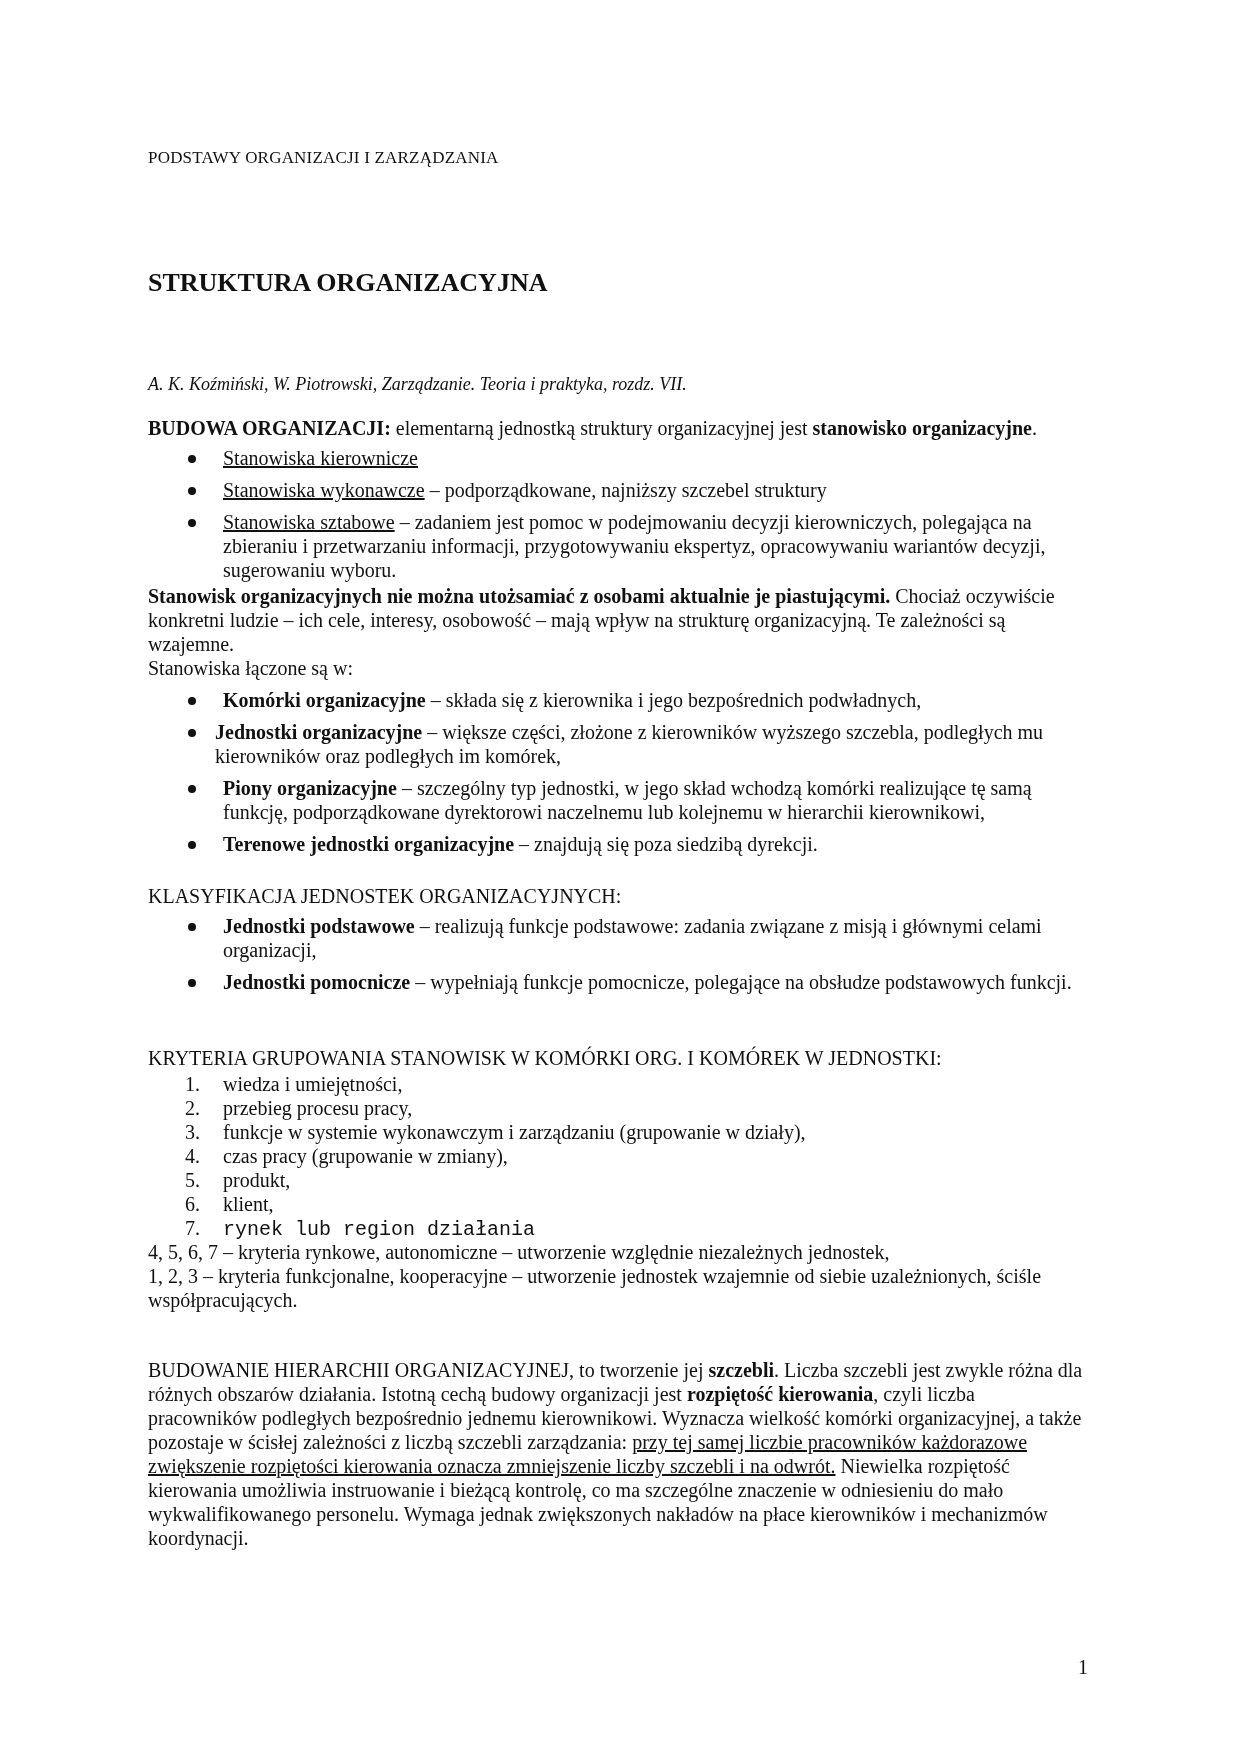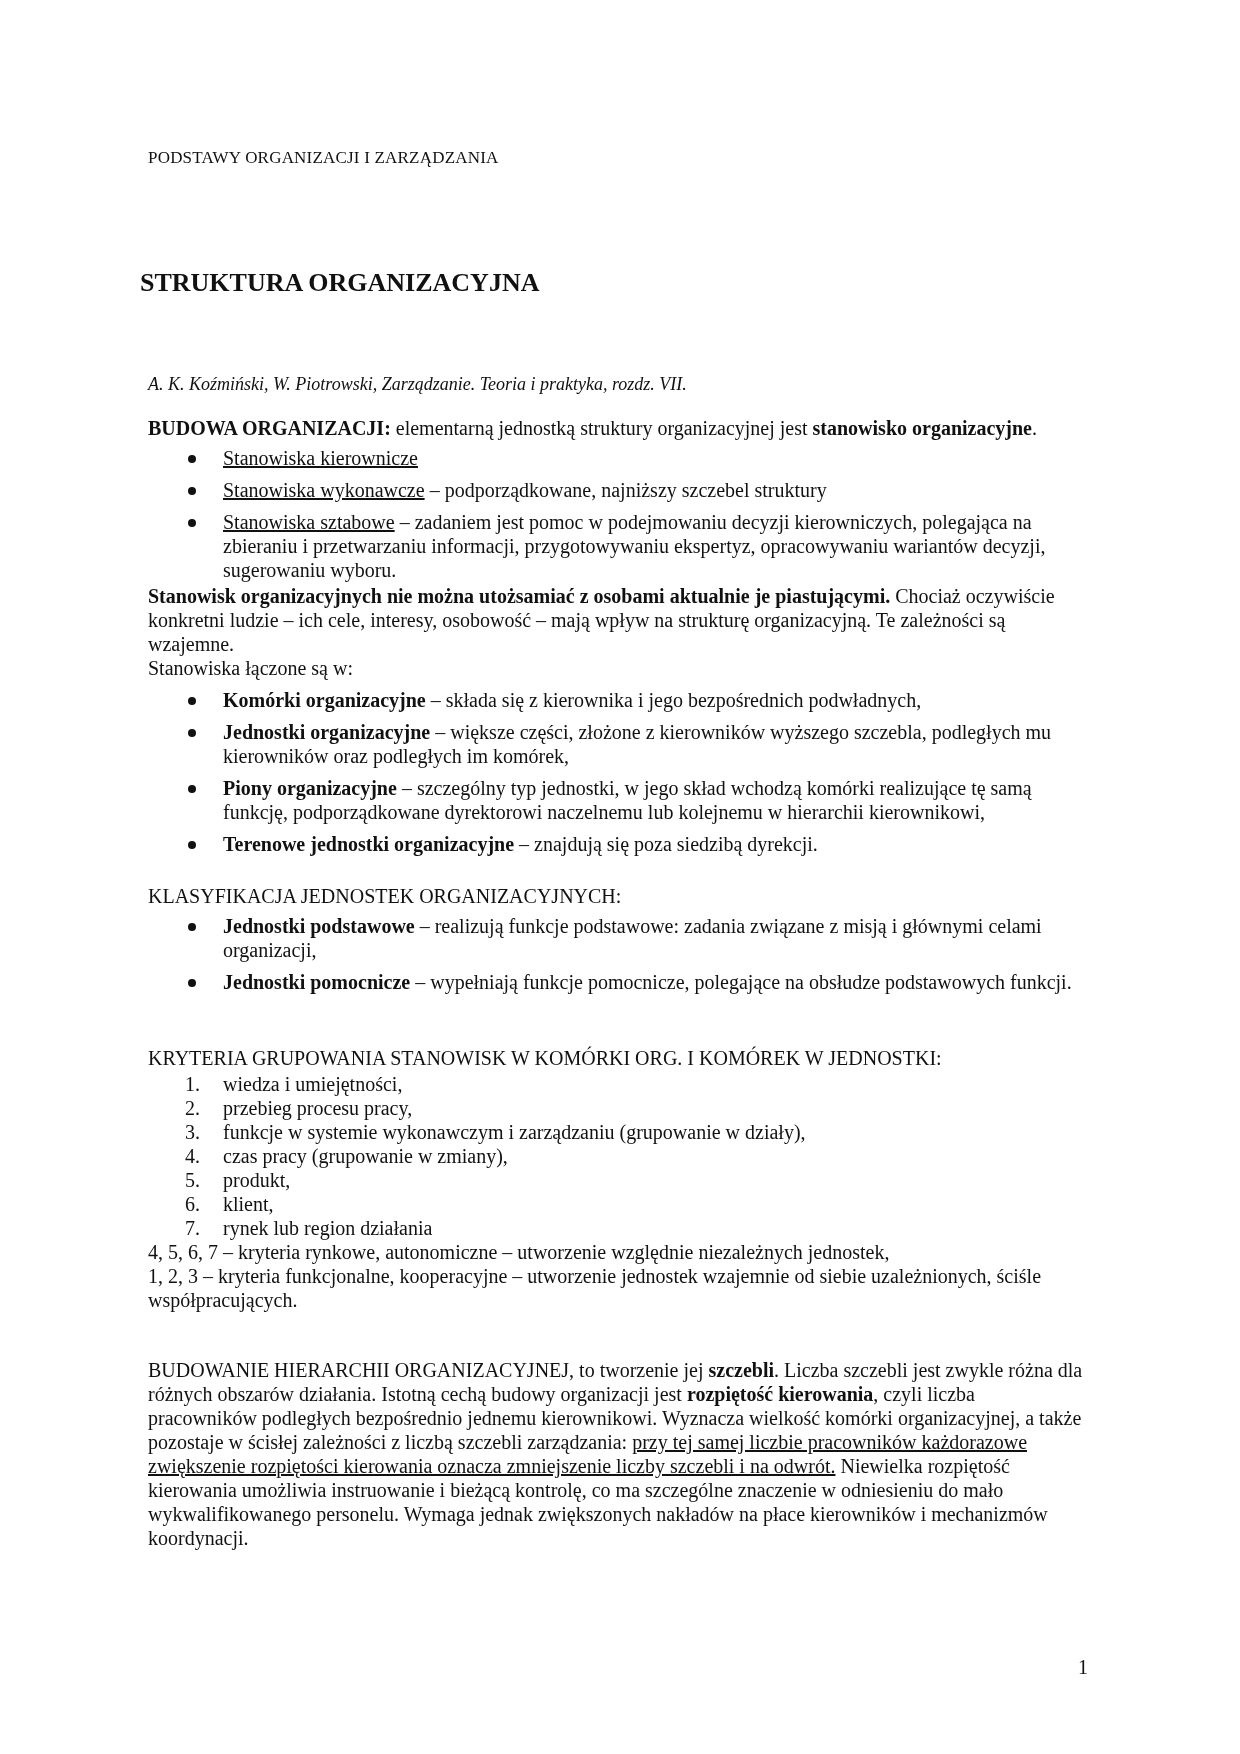--- a/index.html
+++ b/index.html
@@ -1,20 +1,20 @@
 <!DOCTYPE html>
 <html><head>
 <meta charset="utf-8">
 <style>
   html, body { margin: 0; padding: 0; background: #ffffff; }
   body { width: 1240px; height: 1754px; position: relative; overflow: hidden; color: #111; font-family: "Liberation Serif", "DejaVu Serif", serif; }
   .page { position: absolute; left: 0; top: 0; width: 1100px; height: 1754px; }
   .abs { position: absolute; }
   .header { left: 148px; top: 148px; font-size: 17px; letter-spacing: 0.2px; }
-  .title { left: 140px; top: 268px; font-size: 26px; font-weight: bold; }
+  .title { left: 148px; top: 268px; font-size: 26px; font-weight: bold; }
   .ref { left: 148px; top: 374px; font-size: 18px; font-style: italic; }
   .text { font-size: 20px; line-height: 24px; }
   .col { left: 148px; width: 940px; }
   .bl { position: absolute; }
   .bullet { position: absolute; width: 8px; height: 8px; border-radius: 50%; background: #111; }
   .b { font-weight: bold; }
   .u { text-decoration: underline; }
   .num { position: absolute; width: 30px; text-align: left; }
   .pagenum { left: 1078px; top: 1656px; font-size: 20px; }
 </style>
@@ -50,21 +50,21 @@
   <div class="abs text col" style="top:584px;">
     <span class="b">Stanowisk organizacyjnych nie można utożsamiać z osobami aktualnie je piastującymi.</span><span> Chociaż oczywiście konkretni ludzie – ich cele, interesy, osobowość – mają wpływ na strukturę organizacyjną. Te zależności są wzajemne.</span>
   </div>
 
   <div class="abs text" style="left:148px; top:688px; width:940px;">
     <div class="bullet" style="left:40px; top:9px;"></div>
     <div class="bl" style="left:75px; top:0; width:865px;">
       <span class="b">Komórki organizacyjne</span><span> – składa się z kierownika i jego bezpośrednich podwładnych,</span>
     </div>
     <div class="bullet" style="left:40px; top:41px;"></div>
-    <div class="bl" style="left:75px; top:32px; width:865px;">
+    <div class="bl" style="left:67px; top:32px; width:865px;">
       <span class="b">Jednostki organizacyjne</span><span> – większe części, złożone z kierowników wyższego szczebla, podległych mu kierowników oraz podległych im komórek,</span>
     </div>
     <div class="bullet" style="left:40px; top:97px;"></div>
     <div class="bl" style="left:75px; top:88px; width:865px;">
       <span class="b">Piony organizacyjne</span><span> – szczególny typ jednostki, w jego skład wchodzą komórki realizujące tę samą funkcję, podporządkowane dyrektorowi naczelnemu lub kolejnemu w hierarchii kierownikowi,</span>
     </div>
     <div class="bullet" style="left:40px; top:153px;"></div>
     <div class="bl" style="left:75px; top:144px; width:865px;">
       <span class="b">Terenowe jednostki organizacyjne</span><span> – znajdują się poza siedzibą dyrekcji.</span>
     </div>
@@ -83,21 +83,21 @@
   </div>
 
   <div class="abs text col" style="top:1046px;">KRYTERIA GRUPOWANIA STANOWISK W KOMÓRKI ORG. I KOMÓREK W JEDNOSTKI:</div>
   <div class="abs text" style="left:148px; top:1072px; width:940px;">
     <div class="bl" style="left:37px; top:0;"><span class="num">1.</span><span style="margin-left:38px;">wiedza i umiejętności,</span></div>
     <div class="bl" style="left:37px; top:24px;"><span class="num">2.</span><span style="margin-left:38px;">przebieg procesu pracy,</span></div>
     <div class="bl" style="left:37px; top:48px;"><span class="num">3.</span><span style="margin-left:38px;">funkcje w systemie wykonawczym i zarządzaniu (grupowanie w działy),</span></div>
     <div class="bl" style="left:37px; top:72px;"><span class="num">4.</span><span style="margin-left:38px;">czas pracy (grupowanie w zmiany),</span></div>
     <div class="bl" style="left:37px; top:96px;"><span class="num">5.</span><span style="margin-left:38px;">produkt,</span></div>
     <div class="bl" style="left:37px; top:120px;"><span class="num">6.</span><span style="margin-left:38px;">klient,</span></div>
-    <div class="bl" style="left:37px; top:144px;"><span class="num">7.</span><span style="margin-left:38px;">rynek lub region działania</span></div>
+    <div class="bl" style="left:37px; top:144px;"><span class="num">7.</span><span style="margin-left:38px;font-family:Liberation Mono, monospace;">rynek lub region działania</span></div>
   </div>
   <div class="abs text col" style="top:1240px;">4, 5, 6, 7 – kryteria rynkowe, autonomiczne – utworzenie względnie niezależnych jednostek,</div>
   <div class="abs text col" style="top:1264px;">1, 2, 3 – kryteria funkcjonalne, kooperacyjne – utworzenie jednostek wzajemnie od siebie uzależnionych, ściśle współpracujących.</div>
 
   <div class="abs text col" style="top:1358px;">
     <span>BUDOWANIE HIERARCHII ORGANIZACYJNEJ, to tworzenie jej </span><span class="b">szczebli</span><span>. Liczba szczebli jest zwykle różna dla różnych obszarów działania. Istotną cechą budowy organizacji jest </span><span class="b">rozpiętość kierowania</span><span>, czyli liczba pracowników podległych bezpośrednio jednemu kierownikowi. Wyznacza wielkość komórki organizacyjnej, a także pozostaje w ścisłej zależności z liczbą szczebli zarządzania: </span><span class="u">przy tej samej liczbie pracowników każdorazowe zwiększenie rozpiętości kierowania oznacza zmniejszenie liczby szczebli i na odwrót.</span><span> Niewielka rozpiętość kierowania umożliwia instruowanie i bieżącą kontrolę, co ma szczególne znaczenie w odniesieniu do mało wykwalifikowanego personelu. Wymaga jednak zwiększonych nakładów na płace kierowników i mechanizmów koordynacji.</span>
   </div>
 
   <div class="abs pagenum">1</div>
 </div>

